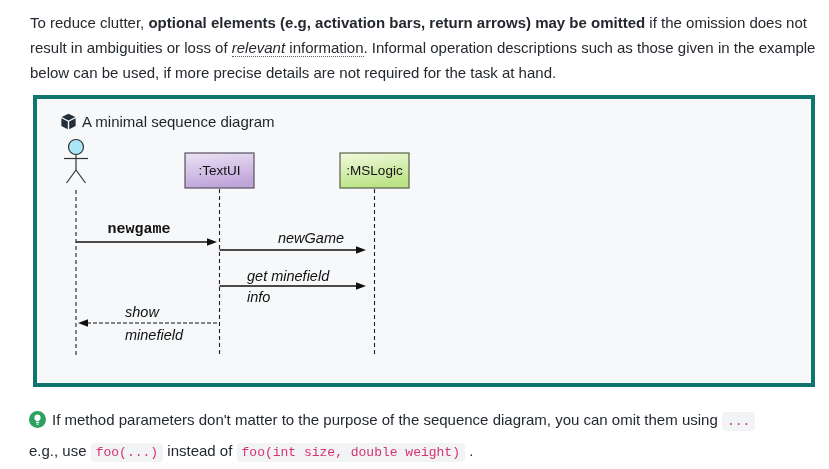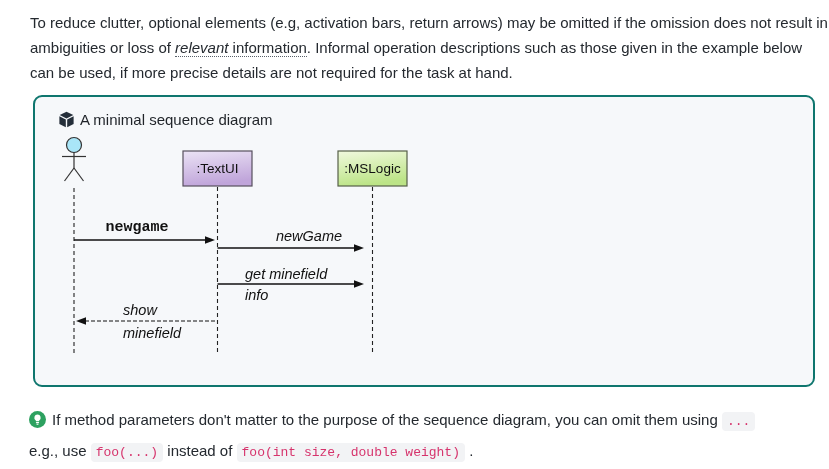--- a/index.html
+++ b/index.html
@@ -12,34 +12,34 @@
 
   
   .intro {
     position: absolute;
     left: 30px; top: 10px;
     width: 800px;
     font-size: 15px;
     line-height: 25px;
     color: #24292f;
   }
-  .intro strong { font-weight: 400; }
+  .intro strong { font-weight: 700; }
   .dotted-term {
     border-bottom: 1px dotted #57606a;
   }
   .dotted-term em { }
 
   
   .example-card {
     position: absolute;
     left: 33px; top: 95px;
     width: 782px; height: 292px;
     background: #f6f8fa;
-    border: 2px solid #0f766e;
-    border-radius: 9px;
+    border: 4px solid #0f766e;
+    border-radius: 0;
   }
   .example-header {
     position: absolute;
     left: 23px; top: 14px;
     display: flex;
     align-items: center;
     gap: 5px;
     font-size: 15px;
     color: #1f2328;
   }

